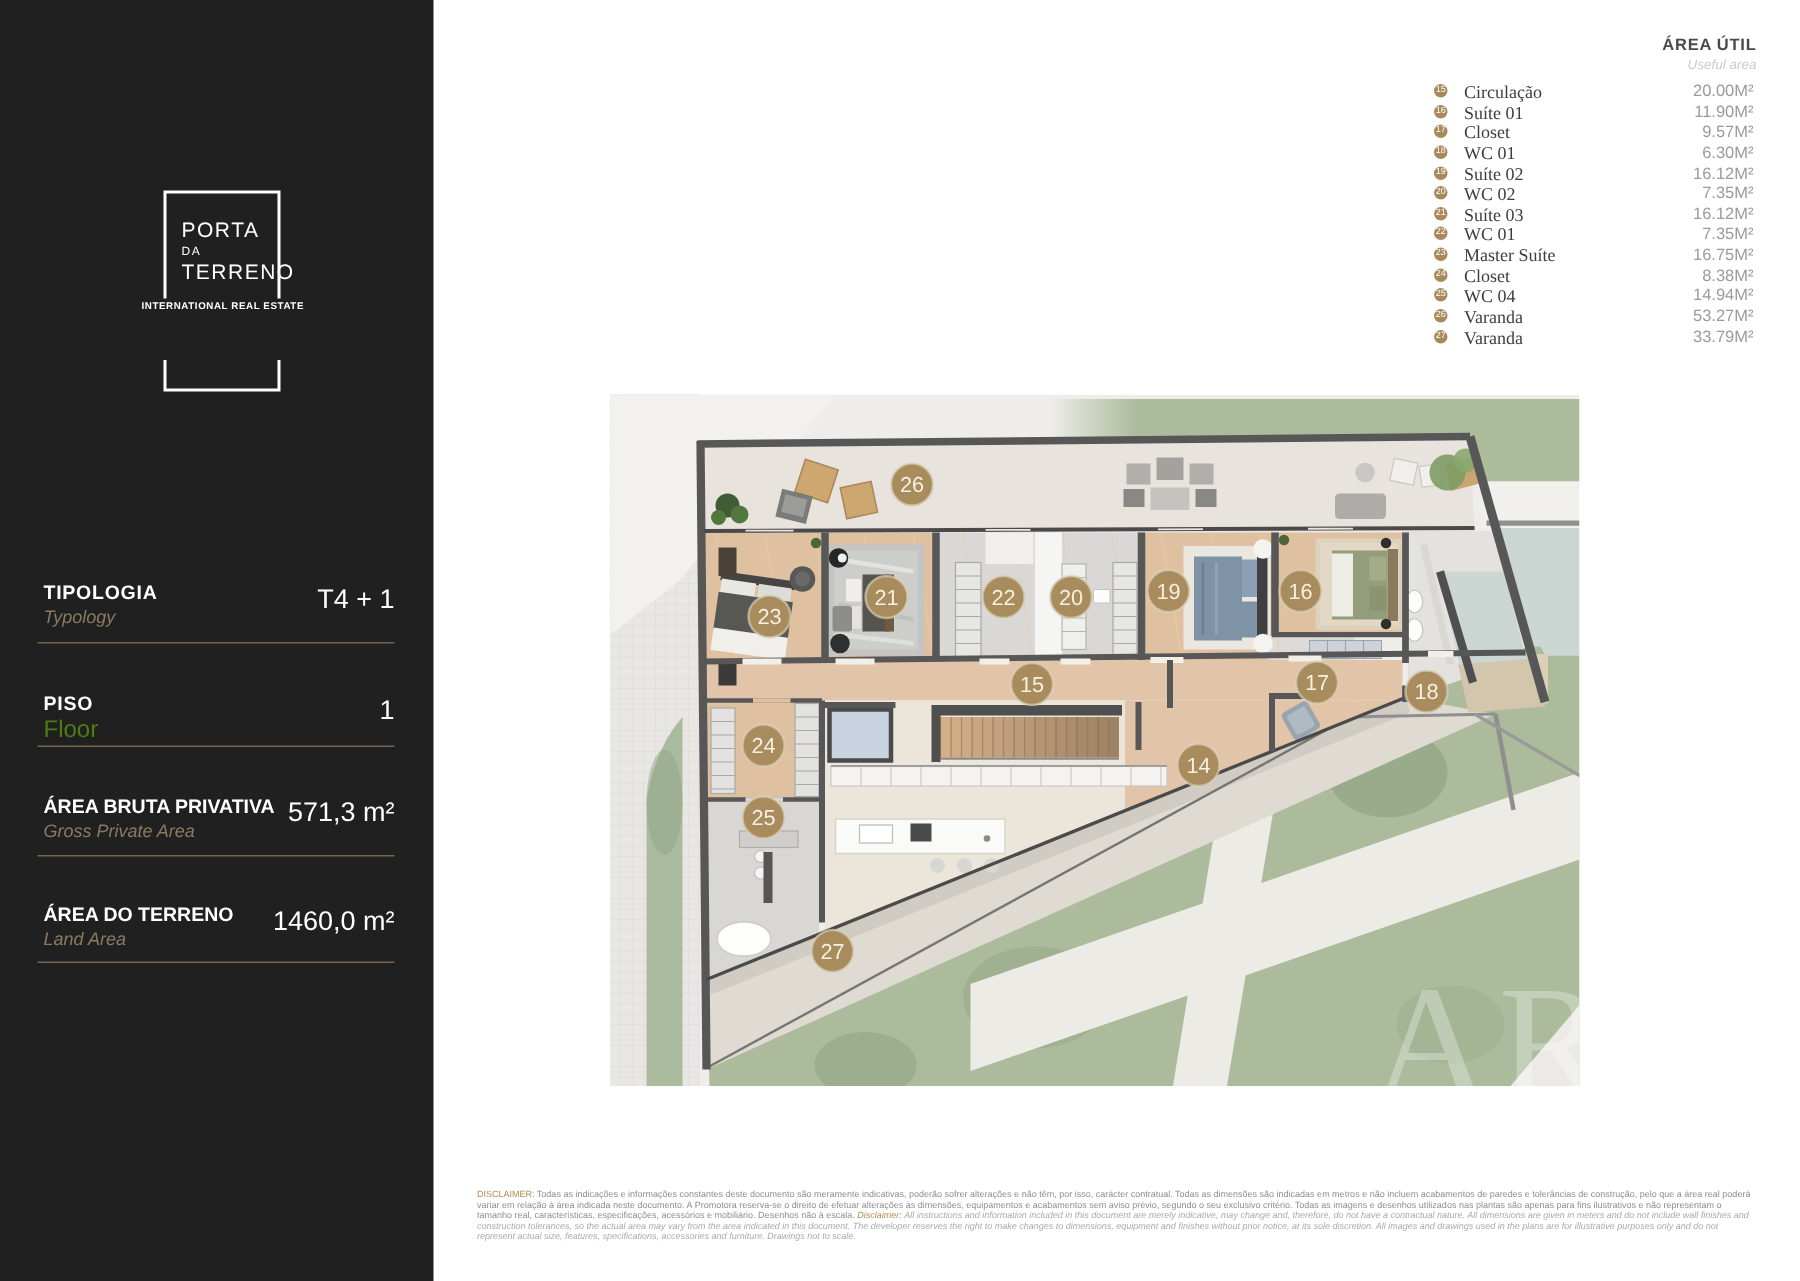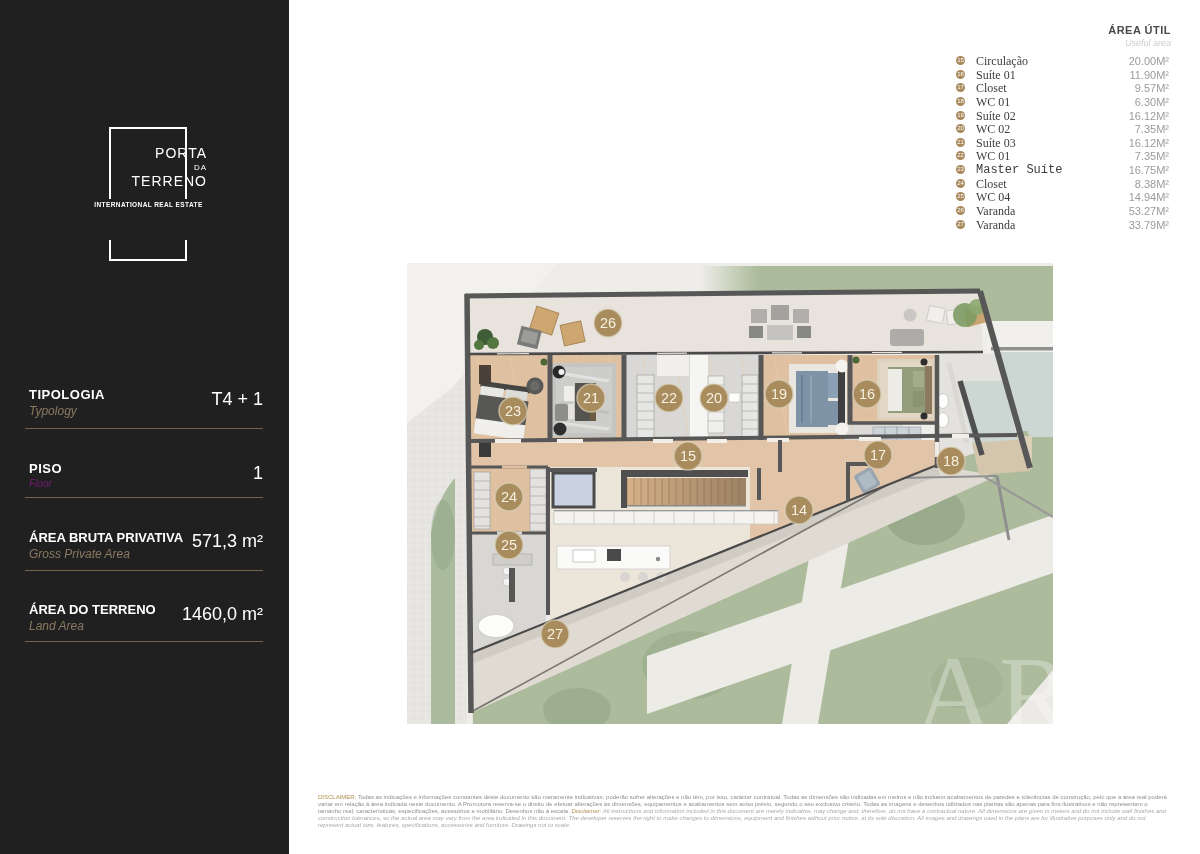--- a/index.html
+++ b/index.html
@@ -6,40 +6,40 @@
     font-family:"Liberation Sans",sans-serif;overflow:hidden;position:relative}
   .abs{position:absolute}
 </style>
 </head>
 <body>
 
 <div class="abs" style="left:0;top:0;width:289px;height:854px;background:#212020;"></div>
 
 <div class="abs" style="left:109px;top:127px;width:74px;height:130px;border:2px solid #ffffff;"></div>
 
-<div class="abs" style="left:109px;top:145px;width:98px;text-align:right;color:#fff;">
+<div class="abs" style="left:109px;top:145px;width:98px;text-align:left;color:#fff;padding-left:12px;">
   <div style="font-size:14px;letter-spacing:1px;">PORTA</div>
-  <div style="font-size:8px;letter-spacing:1px;margin-top:2px;margin-left:26px;">DA</div>
+  <div style="font-size:8px;letter-spacing:1px;margin-top:2px;">DA</div>
   <div style="font-size:14px;letter-spacing:1px;margin-top:1px;">TERRENO</div>
 </div>
 
 <div class="abs" style="left:40px;top:199px;width:217px;height:41px;background:#212020;text-align:center;">
   <div style="font-size:6.5px;color:#fff;letter-spacing:0.4px;font-weight:bold;margin-top:2px;">INTERNATIONAL REAL ESTATE</div>
 </div>
 
 <div class="abs" style="left:29px;top:387px;color:#fff;">
   <div style="font-size:13px;font-weight:bold;letter-spacing:0.5px;">TIPOLOGIA</div>
   <div style="font-size:12px;font-style:italic;color:#8a7a62;margin-top:2px;">Typology</div>
 </div>
 <div class="abs" style="left:140px;top:389px;width:123px;text-align:right;color:#fff;font-size:18px;">T4 + 1</div>
 <div class="abs" style="left:25px;top:428px;width:238px;height:1px;background:#75654c;"></div>
 
 <div class="abs" style="left:29px;top:461px;color:#fff;">
   <div style="font-size:13px;font-weight:bold;letter-spacing:0.5px;">PISO</div>
-  <div style="font-size:10px;font-style:italic;color:#701a75;margin-top:2px;">Floor</div>
+  <div style="font-size:16px;color:#4d7c0f;margin-top:2px;">Floor</div>
 </div>
 <div class="abs" style="left:140px;top:463px;width:123px;text-align:right;color:#fff;font-size:18px;">1</div>
 <div class="abs" style="left:25px;top:497px;width:238px;height:1px;background:#75654c;"></div>
 
 <div class="abs" style="left:29px;top:530px;color:#fff;">
   <div style="font-size:13px;font-weight:bold;letter-spacing:0px;">ÁREA BRUTA PRIVATIVA</div>
   <div style="font-size:12px;font-style:italic;color:#8a7a62;margin-top:2px;">Gross Private Area</div>
 </div>
 <div class="abs" style="left:140px;top:531px;width:123px;text-align:right;color:#fff;font-size:18px;">571,3 m²</div>
 <div class="abs" style="left:25px;top:570px;width:238px;height:1px;background:#75654c;"></div>
@@ -101,21 +101,21 @@
 </div>
 
 <div style="position:relative;height:13.65px;">
   <span style="position:absolute;left:0;top:2px;width:9px;height:9px;border-radius:50%;background:#a8895c;color:#fff;font-size:6px;line-height:9px;text-align:center;">22</span>
   <span style="position:absolute;left:20px;top:0;font-family:'Liberation Serif',serif;font-size:12px;color:#3d3d3d;">WC 01</span>
   <span style="position:absolute;right:2px;top:1px;font-size:11px;color:#9b9b9b;">7.35M²</span>
 </div>
 
 <div style="position:relative;height:13.65px;">
   <span style="position:absolute;left:0;top:2px;width:9px;height:9px;border-radius:50%;background:#a8895c;color:#fff;font-size:6px;line-height:9px;text-align:center;">23</span>
-  <span style="position:absolute;left:20px;top:0;font-family:Liberation Mono, monospace;font-size:12px;color:#3d3d3d;">Master Suíte</span>
+  <span style="position:absolute;left:20px;top:0;font-family:Liberation Serif, serif;font-size:12px;color:#3d3d3d;">Master Suíte</span>
   <span style="position:absolute;right:2px;top:1px;font-size:11px;color:#9b9b9b;">16.75M²</span>
 </div>
 
 <div style="position:relative;height:13.65px;">
   <span style="position:absolute;left:0;top:2px;width:9px;height:9px;border-radius:50%;background:#a8895c;color:#fff;font-size:6px;line-height:9px;text-align:center;">24</span>
   <span style="position:absolute;left:20px;top:0;font-family:'Liberation Serif',serif;font-size:12px;color:#3d3d3d;">Closet</span>
   <span style="position:absolute;right:2px;top:1px;font-size:11px;color:#9b9b9b;">8.38M²</span>
 </div>
 
 <div style="position:relative;height:13.65px;">

